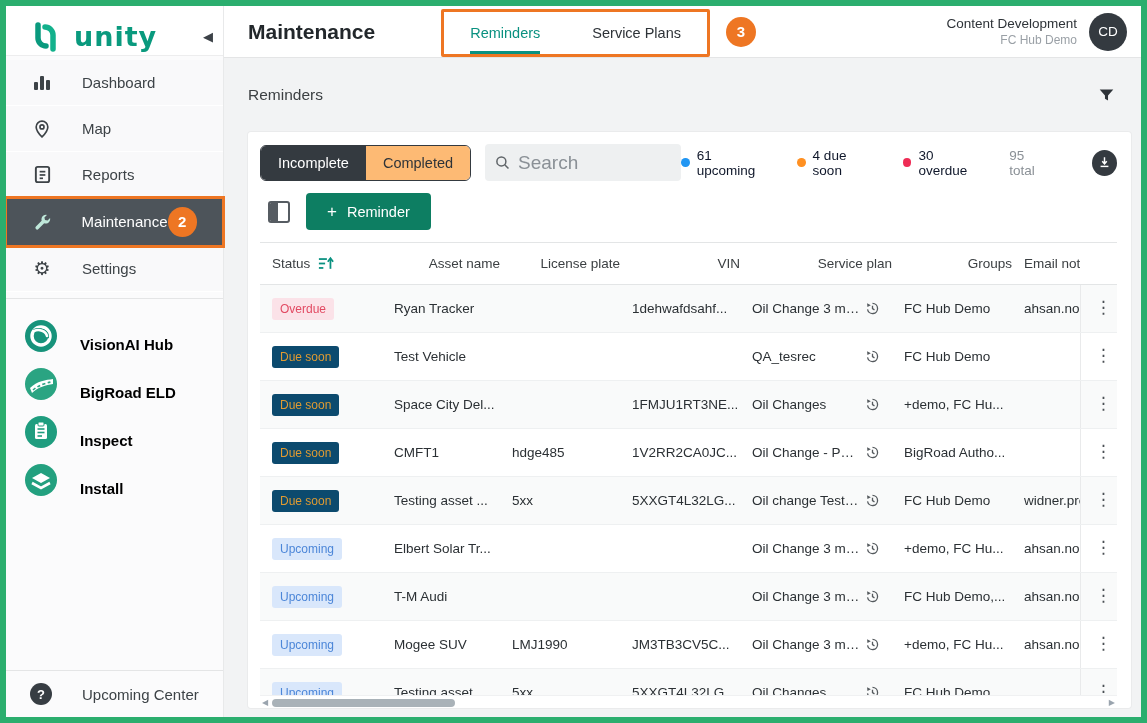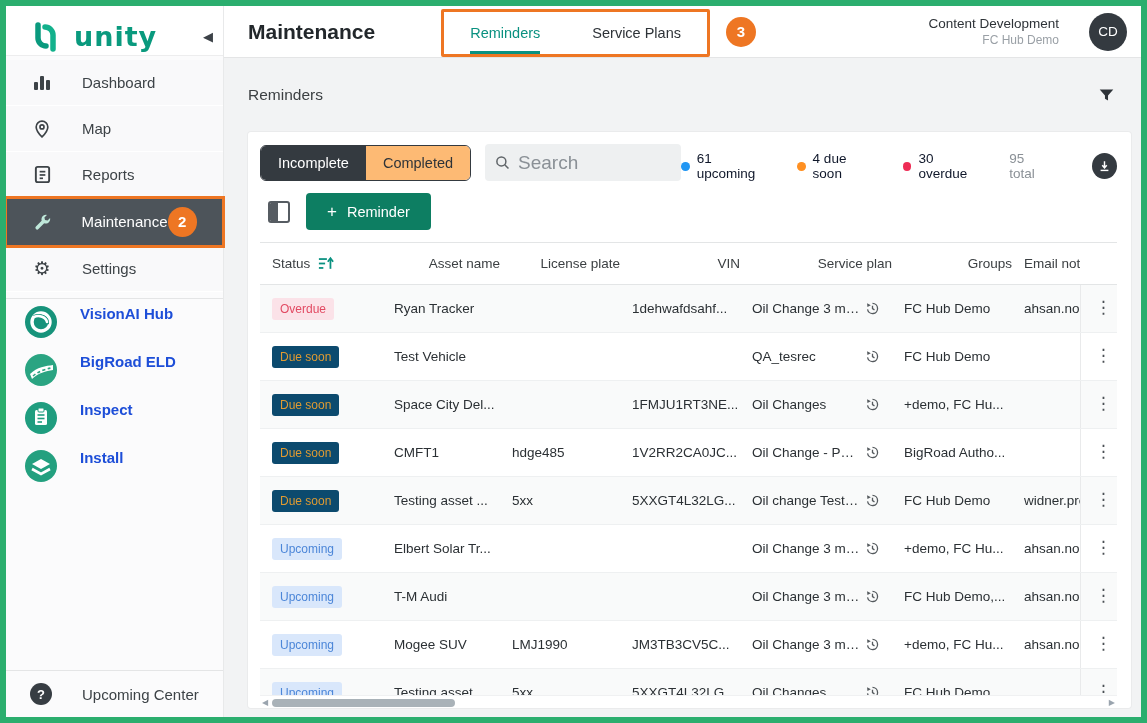--- a/index.html
+++ b/index.html
@@ -43,22 +43,22 @@
     outline:3px solid #ee7623; outline-offset:-1px; height:48px;
   }
   .nav-item.active .nav-icon { color:#bfe8da; }
   .nav-badge {
     margin-left:auto; margin-right:26px; width:30px; height:30px; border-radius:50%;
     background:#ee7623; color:#fff; font-size:15px; font-weight:700;
     display:flex; align-items:center; justify-content:center;
   }
   .nav-divider { height:1px; background:#e4e5e6; margin:6px 0; }
   .app-item {
-    height:48px; display:flex; align-items:flex-start; padding-left:18px;
-    color:#1d4ed8; font-size:15px; font-weight:600; cursor:pointer;
+    height:48px; display:flex; align-items:flex-end; padding-left:18px;
+    color:#000000; font-size:15px; font-weight:600; cursor:pointer;
   }
   .app-icon { width:34px; height:34px; margin-right:22px; flex-shrink:0; }
   .sidebar-footer { margin-top:auto; border-top:1px solid #e4e5e6; }
   .footer-item { height:46px; display:flex; align-items:center; padding-left:24px; font-size:15px; color:#3d4347; cursor:pointer; }
   .help-circle {
     width:22px; height:22px; border-radius:50%; background:#373d43; color:#fff;
     font-size:13px; font-weight:700; display:flex; align-items:center; justify-content:center;
     margin-right:30px;
   }
 
@@ -76,41 +76,41 @@
   .tab {
     display:flex; align-items:center; font-size:14.5px; color:#2e3338;
     border-bottom:3px solid transparent; padding-top:3px; cursor:pointer;
   }
   .tab.active { color:#0a9180; border-bottom-color:#0a9180; }
   .annot-circle {
     width:30px; height:30px; border-radius:50%; background:#ee7623; color:#fff;
     font-size:15px; font-weight:700; display:flex; align-items:center; justify-content:center;
     margin-left:16px;
   }
-  .user-block { margin-left:auto; display:flex; align-items:center;gap:18px; }
+  .user-block { margin-left:auto; display:flex; align-items:center; }
   .user-text { text-align:right; margin-right:12px; }
   .user-org { font-size:13.5px; color:#2e3338; }
   .user-sub { font-size:12px; color:#9aa0a6; margin-top:2px; }
   .avatar {
     width:38px; height:38px; border-radius:50%; background:#343a40; color:#fff;
     font-size:13.5px; display:flex; align-items:center; justify-content:center; cursor:pointer;
   }
 
   .content { flex:1; display:flex; flex-direction:column; padding:0 10px 9px 24px; min-height:0; }
   .heading-row { height:74px; display:flex; align-items:center; flex-shrink:0; padding-right:16px; }
   .section-heading { font-size:15.5px; color:#3c4043; }
   .filter-btn { margin-left:auto; cursor:pointer; display:flex; }
 
   
   .card {
     background:#fff; flex:1; min-height:0; display:flex; flex-direction:column;
     border-radius:3px; box-shadow:0 0 0 1px rgba(0,0,0,0.03);
     padding:12px 0 0 12px; position:relative;
   }
-  .toolbar1 { display:flex; align-items:flex-end; margin-bottom:12px; padding-right:14px; flex-shrink:0; }
+  .toolbar1 { display:flex; align-items:center; margin-bottom:12px; padding-right:14px; flex-shrink:0; }
   .seg-toggle { display:flex; border:1.5px solid #343a40; border-radius:6px; overflow:hidden; flex-shrink:0; }
   .seg { padding:9px 17px; font-size:14.5px; cursor:pointer; }
   .seg.selected { background:#343a40; color:#fff; }
   .seg.unselected { background:#fdba74; color:#2e3338; }
   .search-box {
     margin-left:14px; width:196px; height:37px; background:#eef0f1; border-radius:4px;
     display:flex; align-items:center; padding:0 10px; flex-shrink:0;
   }
   .search-box input {
     border:none; background:transparent; outline:none; font-size:19px; color:#2e3338;

